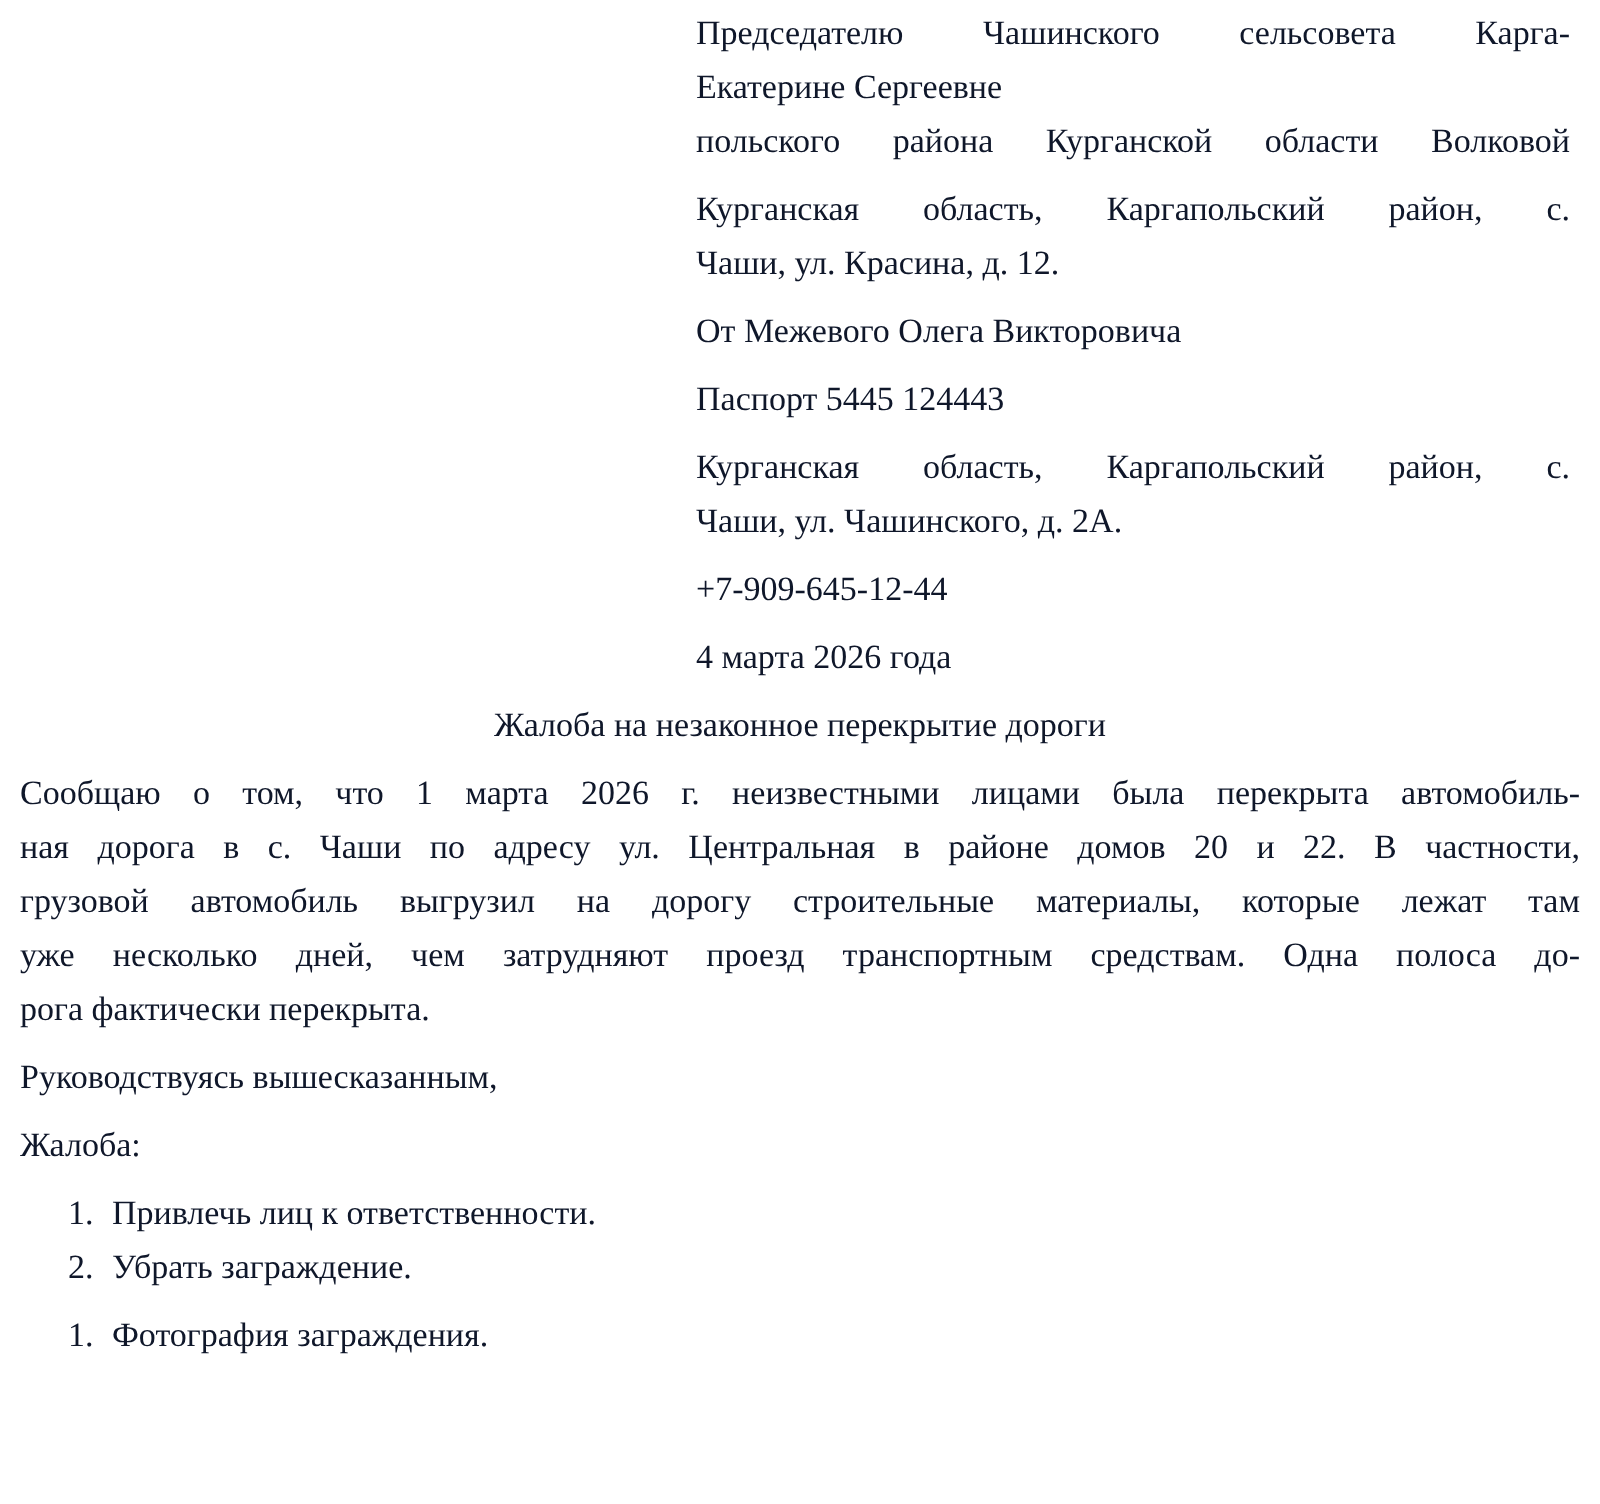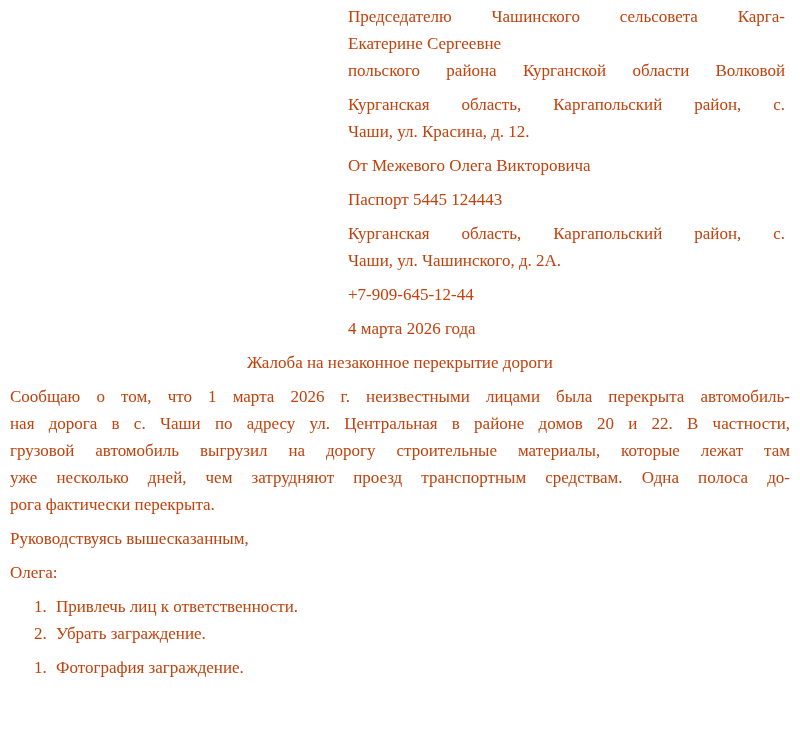--- a/index.html
+++ b/index.html
@@ -10,21 +10,21 @@
   }
   .page {
     width: 800px;
     height: 752px;
     box-sizing: border-box;
     padding: 3px 10px 6px 10px;
     background: #ffffff;
     font-family: "Liberation Serif", "DejaVu Serif", serif;
     font-size: 17px;
     line-height: 27px;
-    color: #c2410c;
+    color: #0f172a;
     overflow: hidden;
   }
   .para { margin: 0 0 7px 0; }
   .line { display: block; }
   
   .jl { text-align: justify; text-align-last: justify; }
   .recipient-block {
     margin-left: 338px;
     width: 437px;
   }
@@ -81,32 +81,32 @@
   <p class="para">
     <span class="line jl">Сообщаю о том, что 1 марта 2026 г. неизвестными лицами была перекрыта автомобиль-</span>
     <span class="line jl">ная дорога в с. Чаши по адресу ул. Центральная в районе домов 20 и 22. В частности,</span>
     <span class="line jl">грузовой автомобиль выгрузил на дорогу строительные материалы, которые лежат там</span>
     <span class="line jl">уже несколько дней, чем затрудняют проезд транспортным средствам. Одна полоса до-</span>
     <span class="line">рога фактически перекрыта.</span>
   </p>
 
   <p class="para">Руководствуясь вышесказанным,</p>
 
-  <p class="para">Олега:</p>
+  <p class="para">Жалоба:</p>
 
   <div class="num-list">
     <div class="list-item">
       <span class="list-num">1.</span><span>Привлечь лиц к ответственности.</span>
     </div>
     <div class="list-item">
       <span class="list-num">2.</span><span>Убрать заграждение.</span>
     </div>
   </div>
 
 
   <div class="num-list">
     <div class="list-item">
-      <span class="list-num">1.</span><span>Фотография заграждение.</span>
+      <span class="list-num">1.</span><span>Фотография заграждения.</span>
     </div>
   </div>
 
 
 </div>
 
 </body></html>

